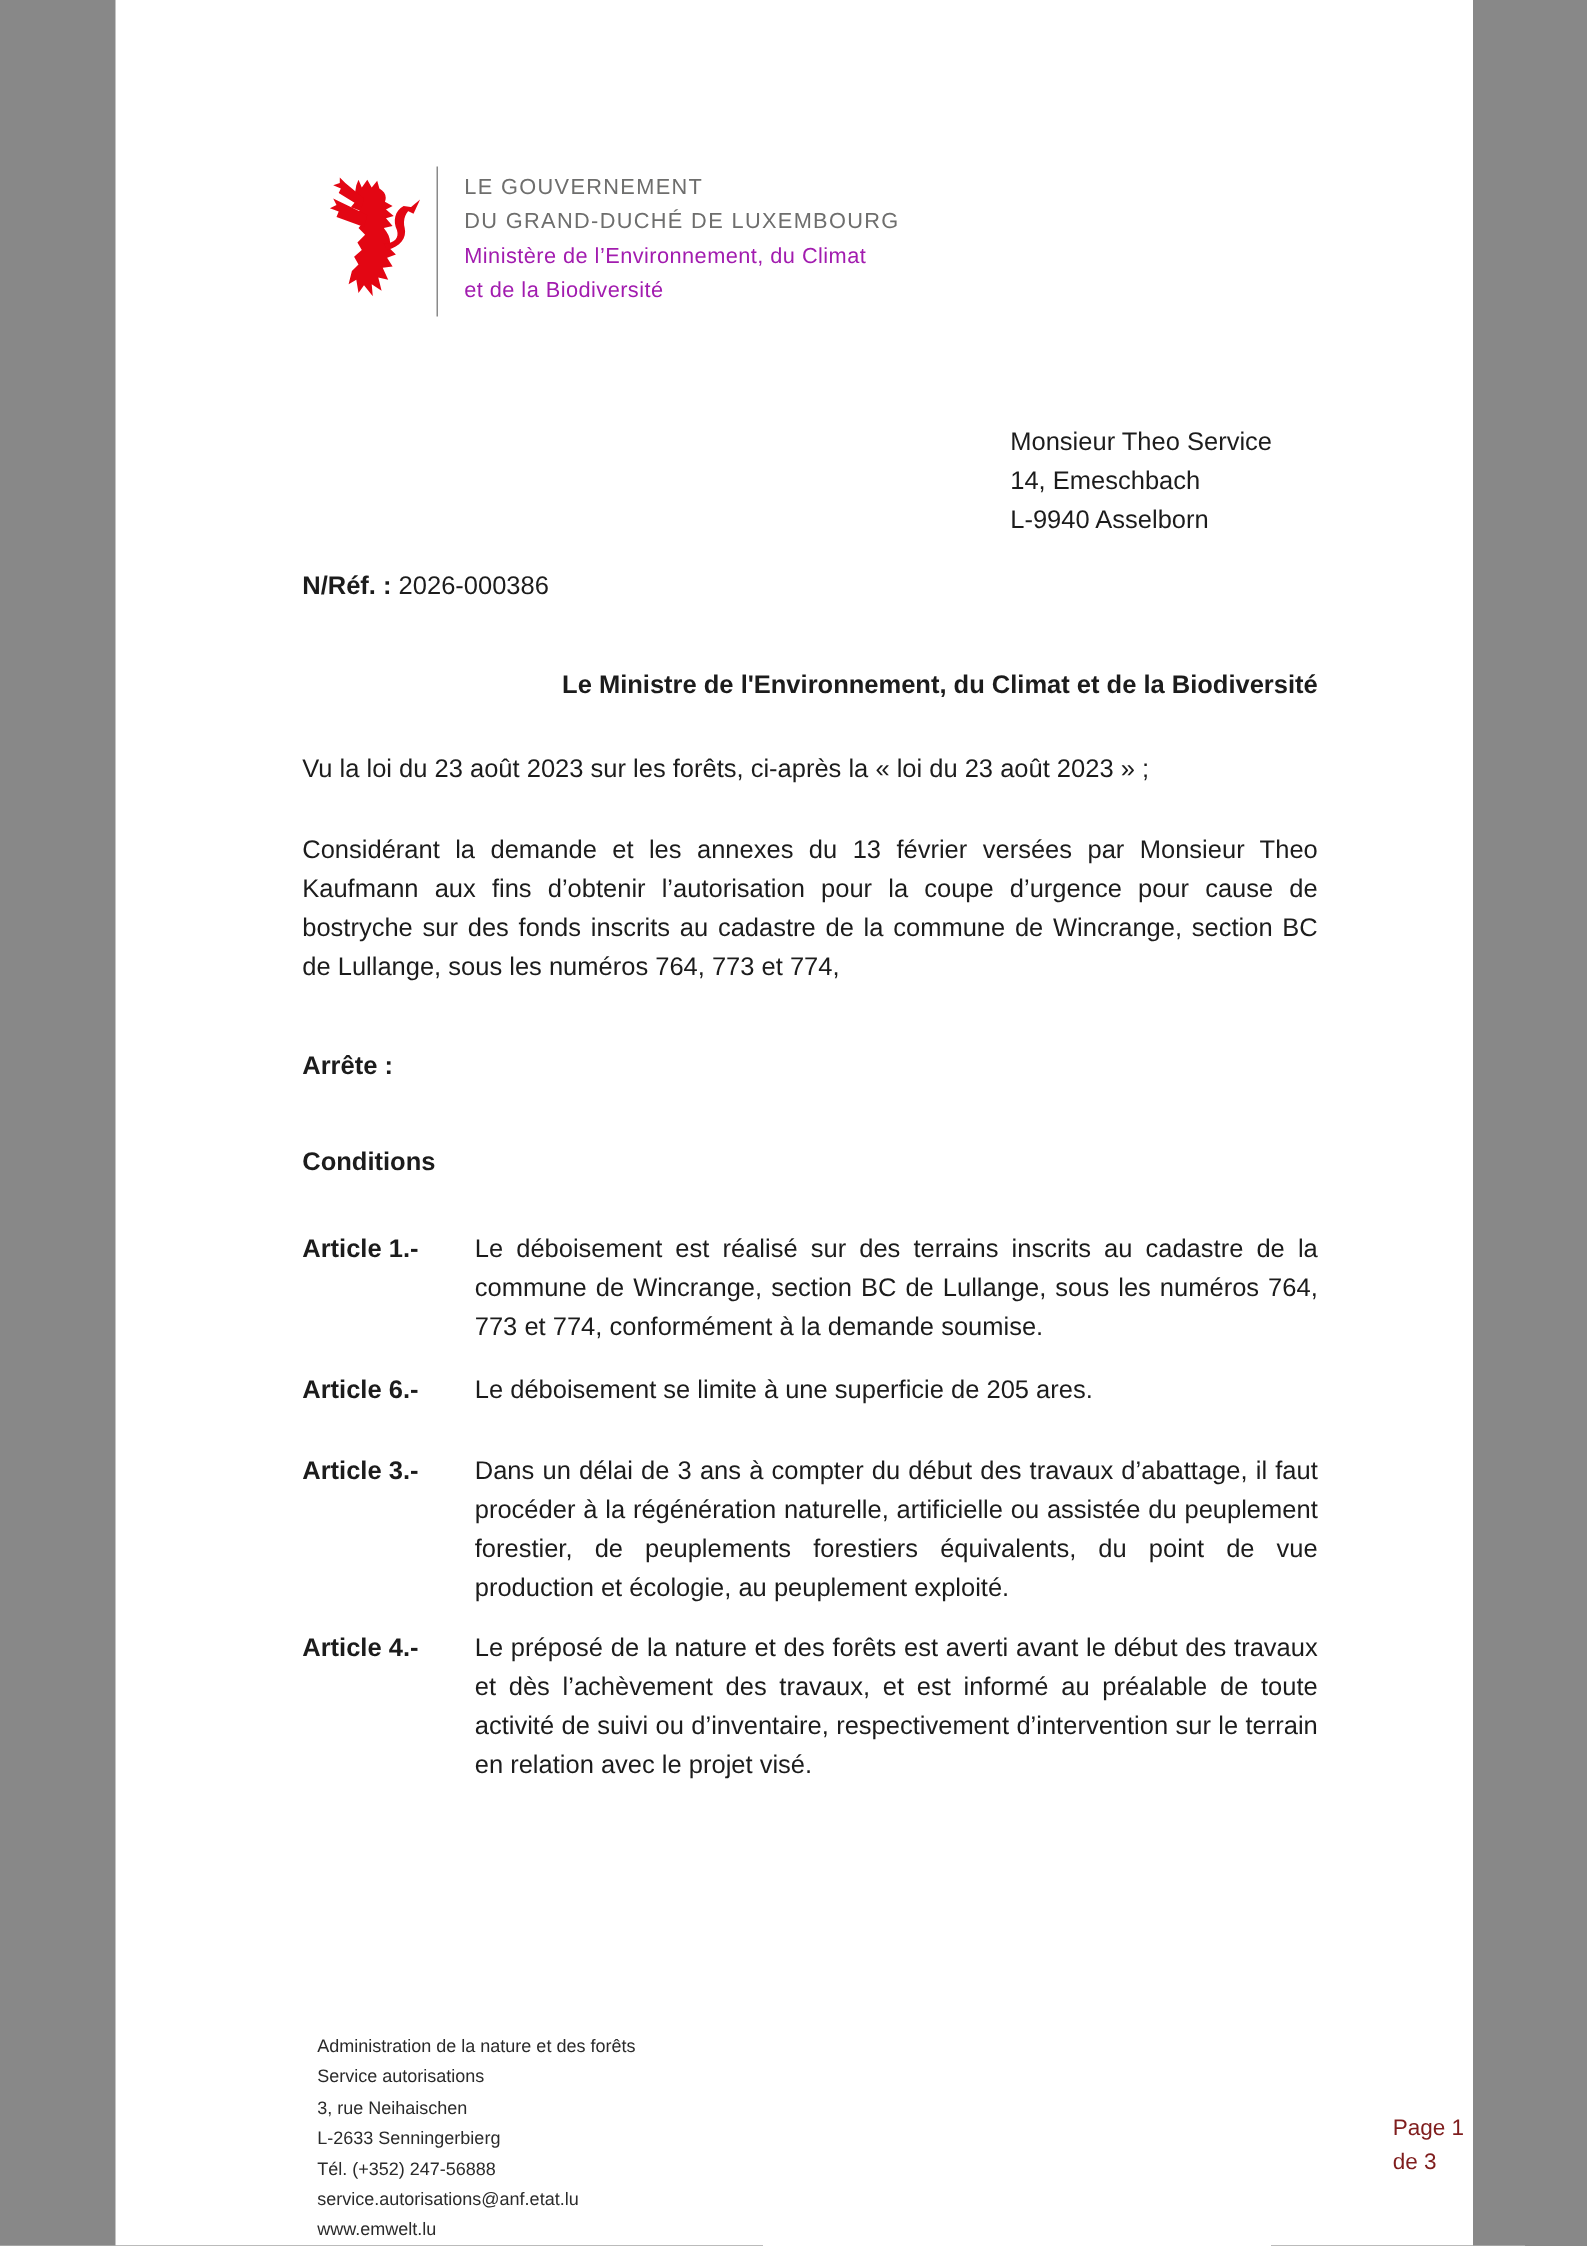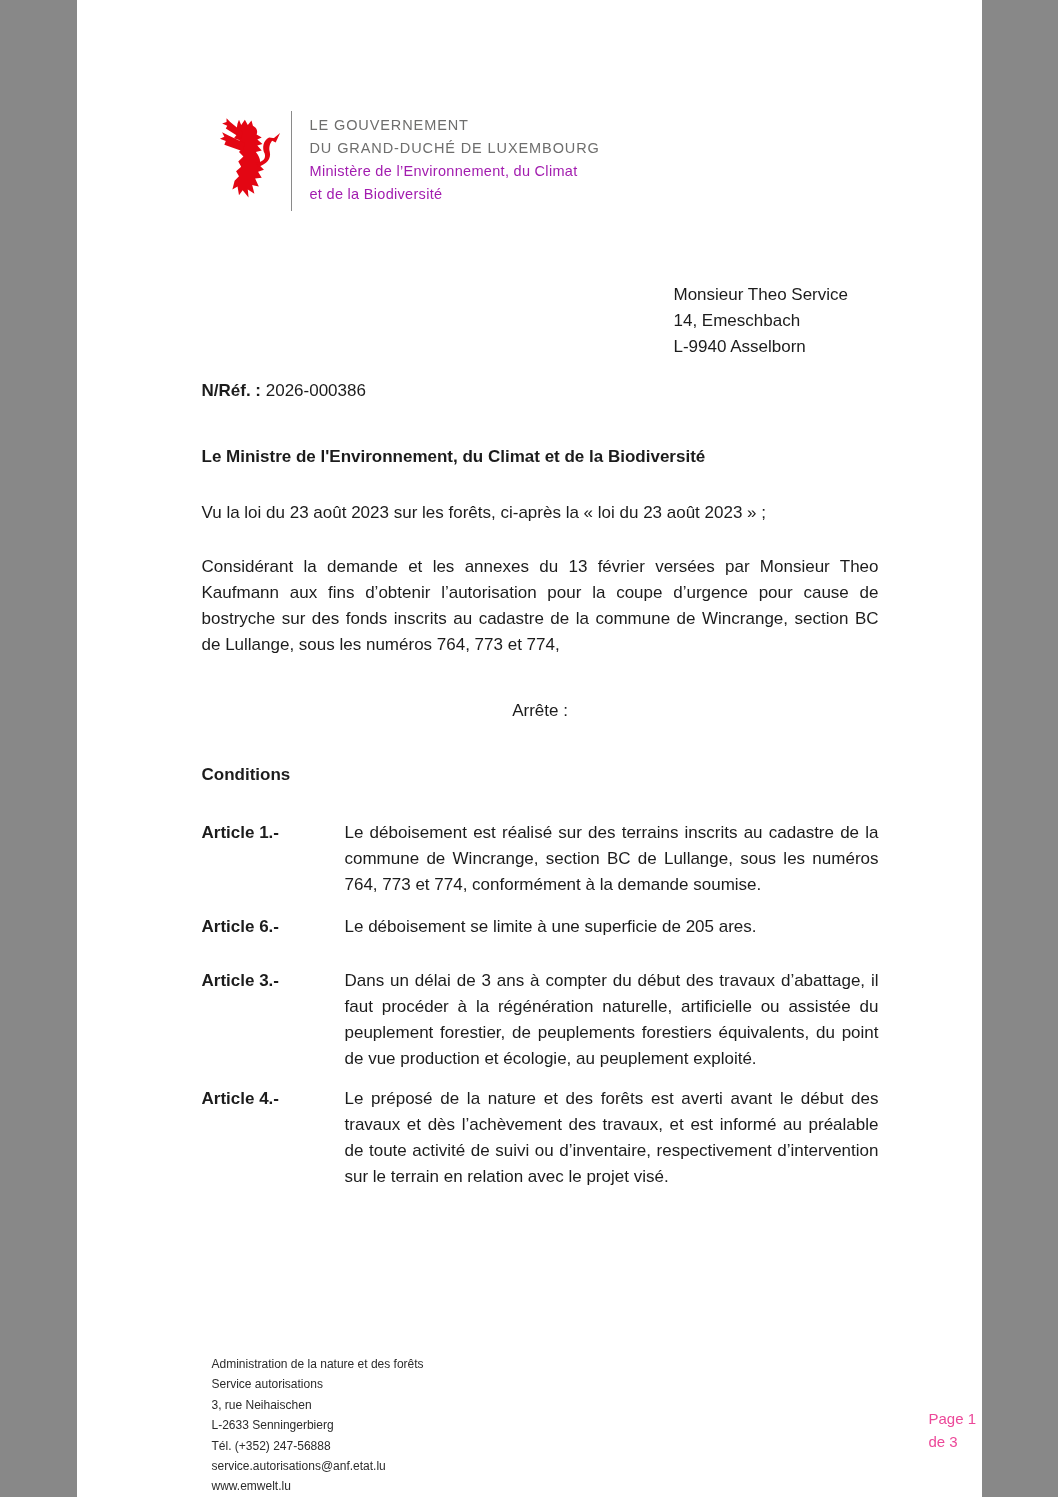--- a/index.html
+++ b/index.html
@@ -33,45 +33,45 @@
     line-height:1.58;white-space:nowrap;
   }
   .min-line{
     font-size:14.5px;letter-spacing:.3px;color:#a21caf;
     line-height:1.58;white-space:nowrap;
   }
   
   .recipient{margin-top:68px;margin-left:472px;}
   .ref-line{margin-top:18px;}
   .ref-line b{font-weight:bold;}
-  .doc-title{margin-top:40px;text-align:left;font-weight:bold;}
+  .doc-title{margin-top:40px;text-align:right;font-weight:bold;}
   .para-vu{margin-top:30px;}
   .para-considerant{margin-top:28px;text-align:justify;}
-  .arrete{margin-top:40px;text-align:center;font-weight:normal;}
+  .arrete{margin-top:40px;font-weight:bold;}
   .conditions{margin-top:38px;font-weight:bold;}
-  .article{display:grid;grid-template-columns:115px 1fr;gap:28px;}
+  .article{display:grid;grid-template-columns:115px 1fr;}
   .article .a-label{font-weight:bold;}
   .article .a-text{text-align:justify;}
   .art-1{margin-top:32px;}
   .art-2{margin-top:16px;}
   .art-3{margin-top:28px;}
   .art-4{margin-top:14px;}
   
   .footer{
     position:absolute;left:135px;top:1354px;
     display:flex;
     font-size:12px;line-height:1.7;color:#2b2b2b;flex-direction:column;
   }
   .f-col1{width:260px;}
   .f-col2{width:177px;}
   .f-col3{width:225px;}
   .f-col4{width:160px;}
   .page-number{
     position:absolute;left:852px;top:1408px;
-    font-size:15px;color:#ec4899;
+    font-size:15px;color:#7f1d1d;
   }
 </style>
 </head>
 <body>
 
 <div class="page">
 
   <div class="logo-block">
     <svg class="lion" viewBox="0 0 90 115" aria-hidden="true">
       <g fill="#e30613">

